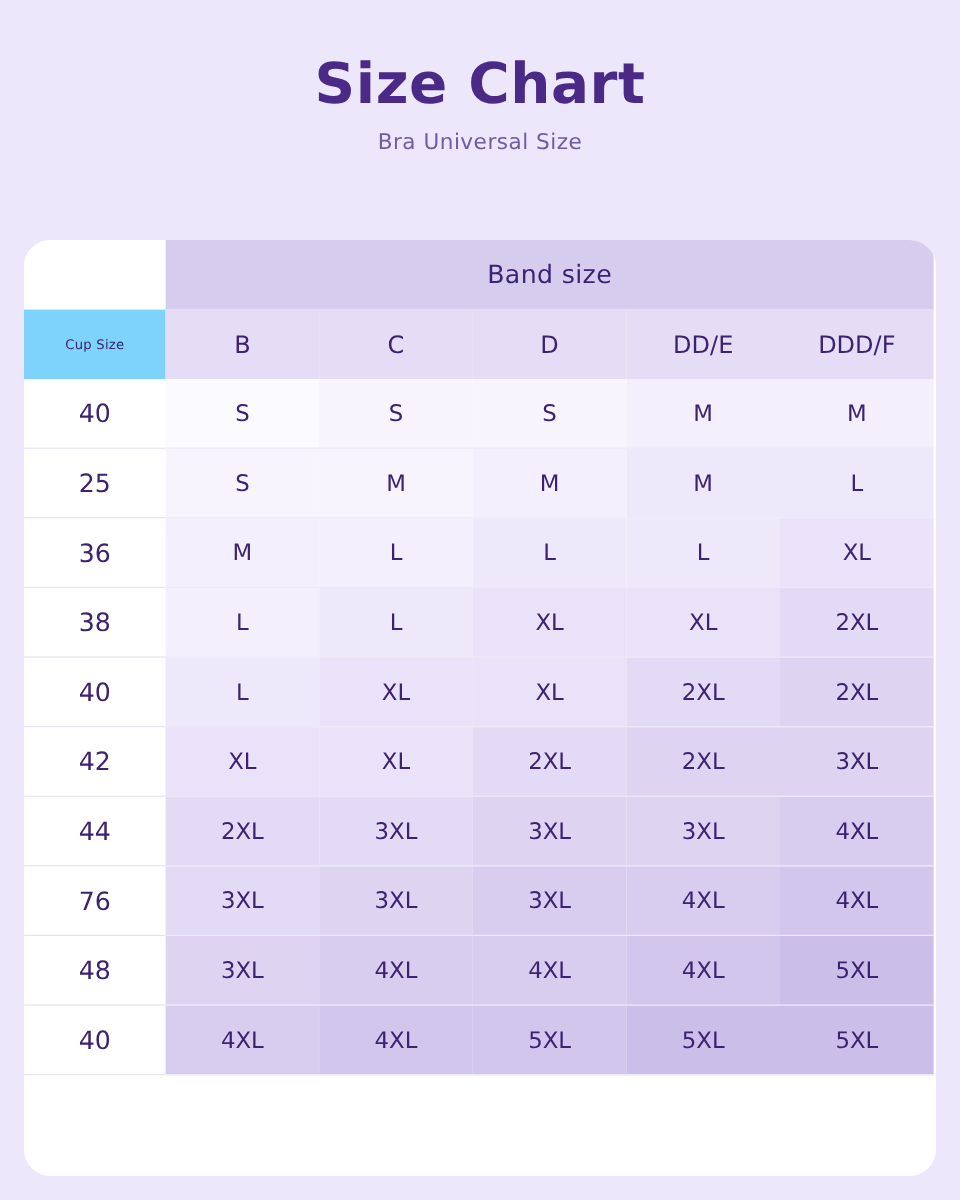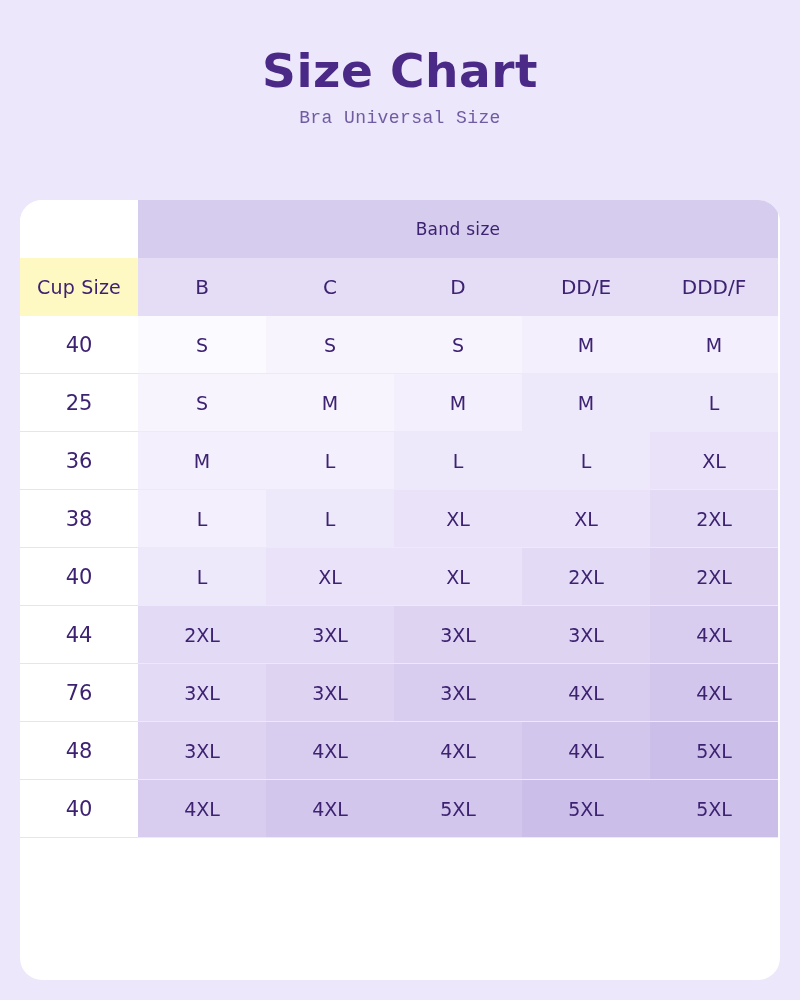--- a/index.html
+++ b/index.html
@@ -32,21 +32,20 @@
     color: #4a2a86;
     letter-spacing: 0.5px;
     line-height: 1.15;
     margin: 0;
   }
   .subtitle {
     font-size: 18px;
     color: #6f5ca3;
     margin-top: 10px;
     letter-spacing: 0.4px;
-    font-family: Liberation Mono, monospace;
   }
 
   
   .card {
     position: absolute;
     left: 20px;
     top: 200px;
     width: 760px;
     height: 780px;
     background: #ffffff;
@@ -69,34 +68,34 @@
     color: #3d2272;
   }
 
   col.cup-col { width: 118px; }
   col.band-col { width: 128px; }
 
   
   .band-banner {
     background: #d6cdee;
     color: #3d2272;
-    font-size: 17px;
+    font-size: 21px;
     font-weight: bold;
     height: 58px;
     letter-spacing: 0.3px;
   }
   .corner-blank {
     background: #ffffff;
   }
 
   
   .cup-head {
-    background: #fef9c3;
-    color: #3d2272;
-    font-size: 19px;
+    background: #7dd3fc;
+    color: #3d2272;
+    font-size: 11px;
     font-weight: bold;
     height: 58px;
     letter-spacing: 0.2px;
   }
   .band-head {
     background: #e4ddf5;
     color: #3d2272;
     font-size: 20px;
     height: 58px;
   }
@@ -187,20 +186,28 @@
           </tr>
           <tr>
             <td class="row-label">40</td>
             <td class="cell" style="background: rgb(238, 233, 250);">L</td>
             <td class="cell" style="background: rgb(233, 226, 248);">XL</td>
             <td class="cell" style="background: rgb(233, 226, 248);">XL</td>
             <td class="cell" style="background: rgb(227, 218, 245);">2XL</td>
             <td class="cell" style="background: rgb(222, 212, 242);">2XL</td>
           </tr>
           <tr>
+            <td class="row-label">42</td>
+            <td class="cell" style="background: rgb(233, 226, 248);">XL</td>
+            <td class="cell" style="background: rgb(233, 226, 248);">XL</td>
+            <td class="cell" style="background: rgb(227, 218, 245);">2XL</td>
+            <td class="cell" style="background: rgb(222, 212, 242);">2XL</td>
+            <td class="cell" style="background: rgb(222, 212, 242);">3XL</td>
+          </tr>
+          <tr>
             <td class="row-label">44</td>
             <td class="cell" style="background: rgb(227, 218, 245);">2XL</td>
             <td class="cell" style="background: rgb(227, 218, 245);">3XL</td>
             <td class="cell" style="background: rgb(222, 212, 242);">3XL</td>
             <td class="cell" style="background: rgb(222, 212, 242);">3XL</td>
             <td class="cell" style="background: rgb(216, 205, 239);">4XL</td>
           </tr>
           <tr>
             <td class="row-label">76</td>
             <td class="cell" style="background: rgb(227, 218, 245);">3XL</td>

